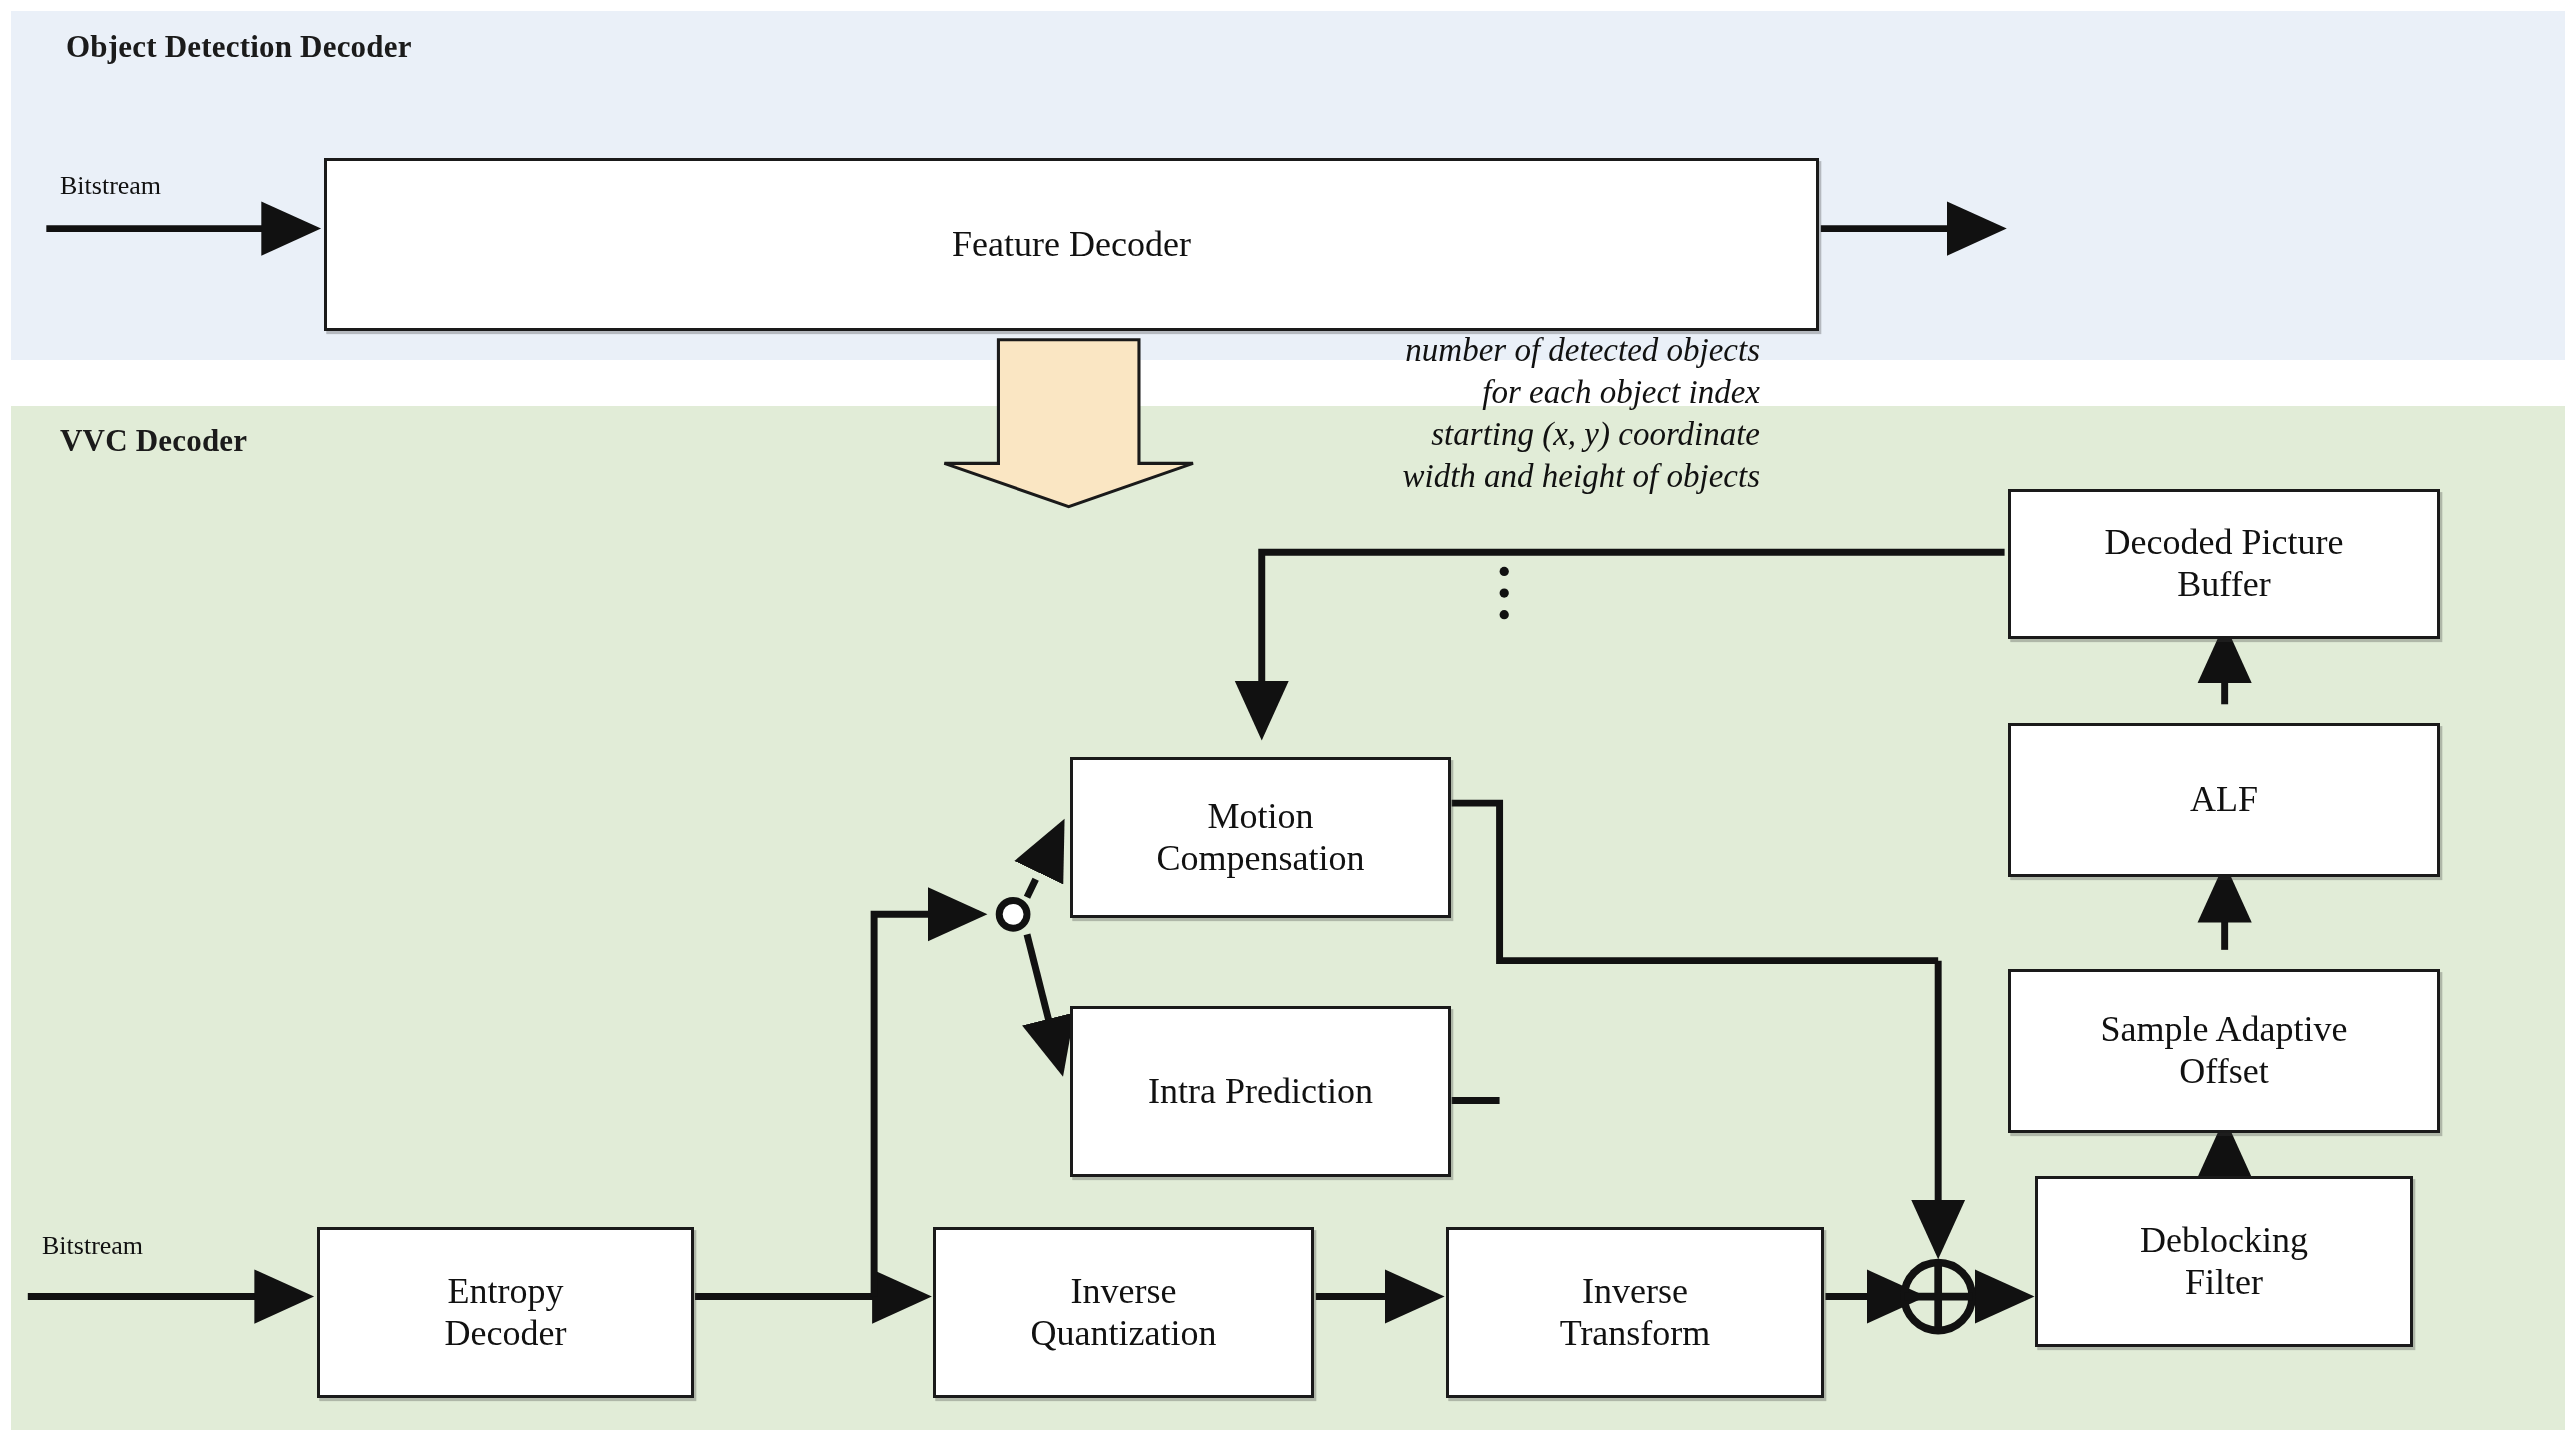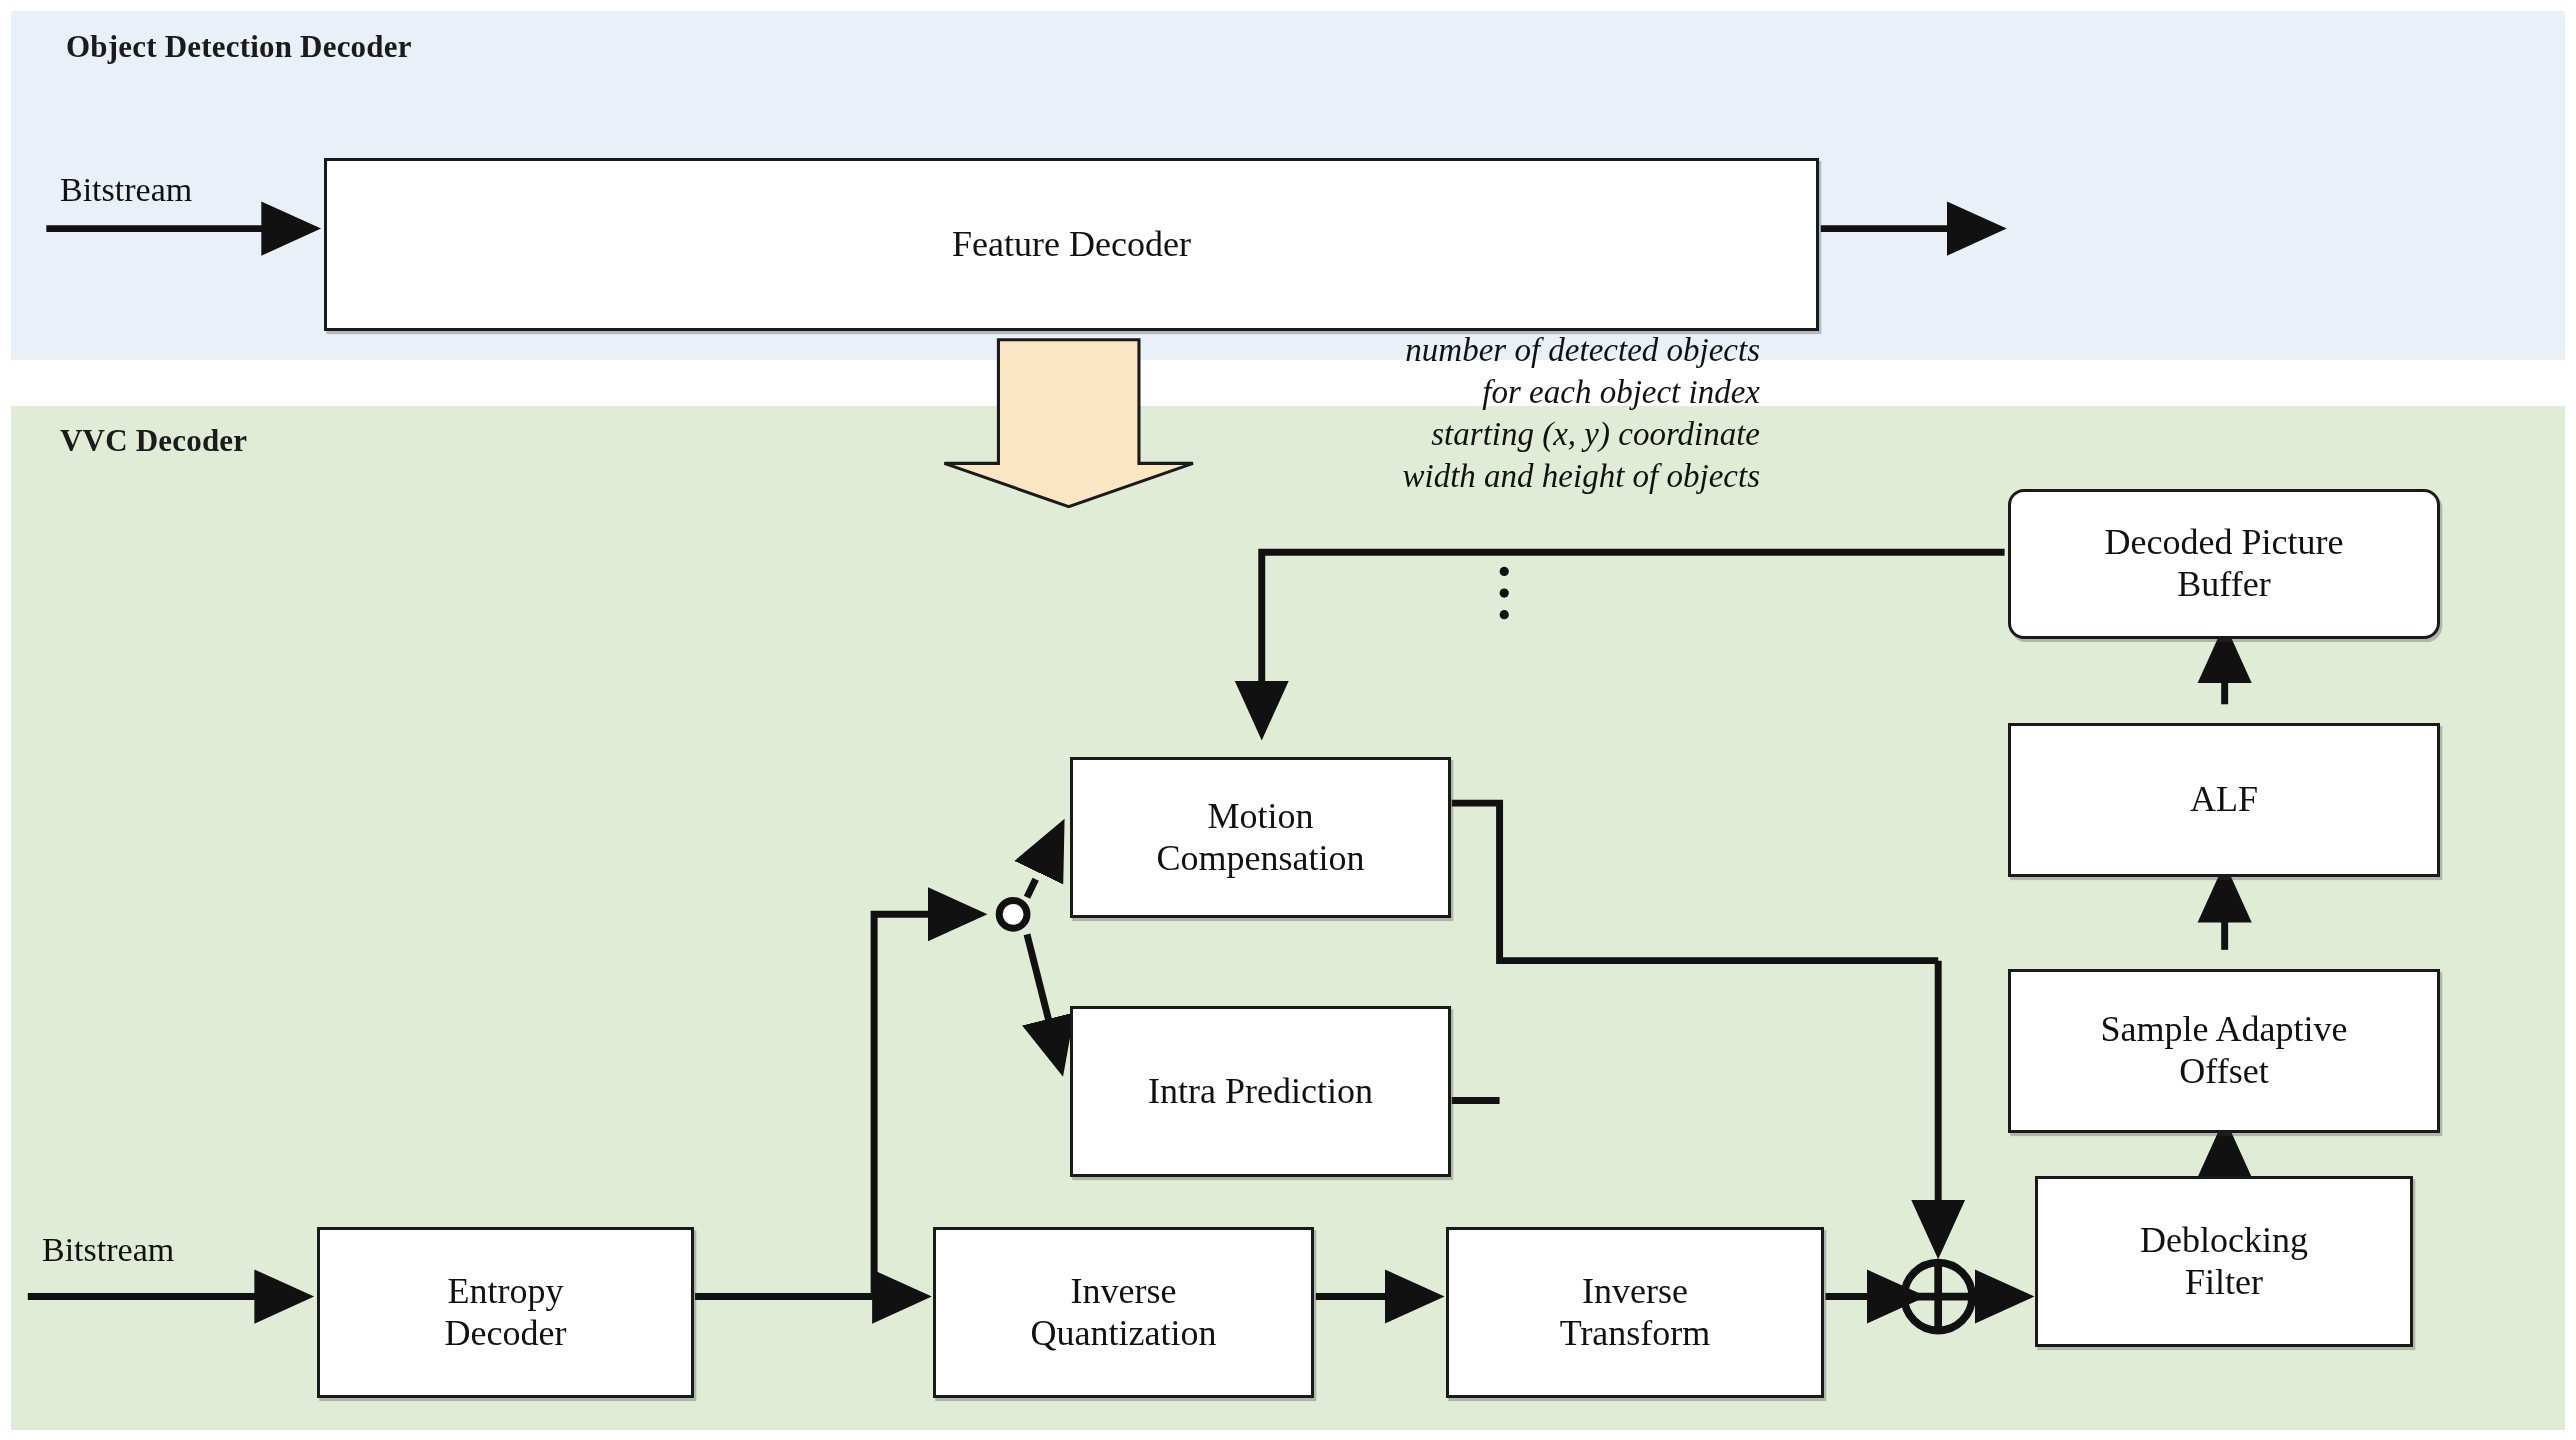--- a/index.html
+++ b/index.html
@@ -66,25 +66,25 @@
   #blk-machine-analysis{ left: 2008px; top: 142px;  width: 443px;  height: 173px; }
 
   #blk-motion-comp     { left: 1070px; top: 741px;  width: 381px;  height: 161px; }
   #blk-intra-pred      { left: 1070px; top: 990px; width: 381px;  height: 171px; }
   #blk-entropy-decoder { left: 317px;  top: 1211px; width: 377px;  height: 171px; }
   #blk-inverse-quant   { left: 933px; top: 1211px; width: 381px;  height: 171px; }
   #blk-inverse-xform   { left: 1446px; top: 1211px; width: 378px;  height: 171px; }
   #blk-deblocking      { left: 2035px; top: 1160px; width: 378px;  height: 171px; }
   #blk-sao             { left: 2008px; top: 953px; width: 432px;  height: 164px; }
   #blk-alf             { left: 2008px; top: 707px;  width: 432px;  height: 154px; }
-  #blk-dpb             { left: 2008px; top: 473px;  width: 432px;  height: 150px; border-radius: 16px; }
+  #blk-dpb             { left: 2008px; top: 473px;  width: 432px;  height: 150px; }
 
   .edge-label {
     position: absolute;
-    font-size: 34px;
+    font-size: 26px;
     color: #111111;
     white-space: nowrap;
   }
   #lbl-bitstream-top { left: 60px;  top: 171px; }
   #lbl-bitstream-bot { left: 42px;  top: 1231px; }
 
   #annotation {
     position: absolute;
     left: 1189px;
     top: 330px;

